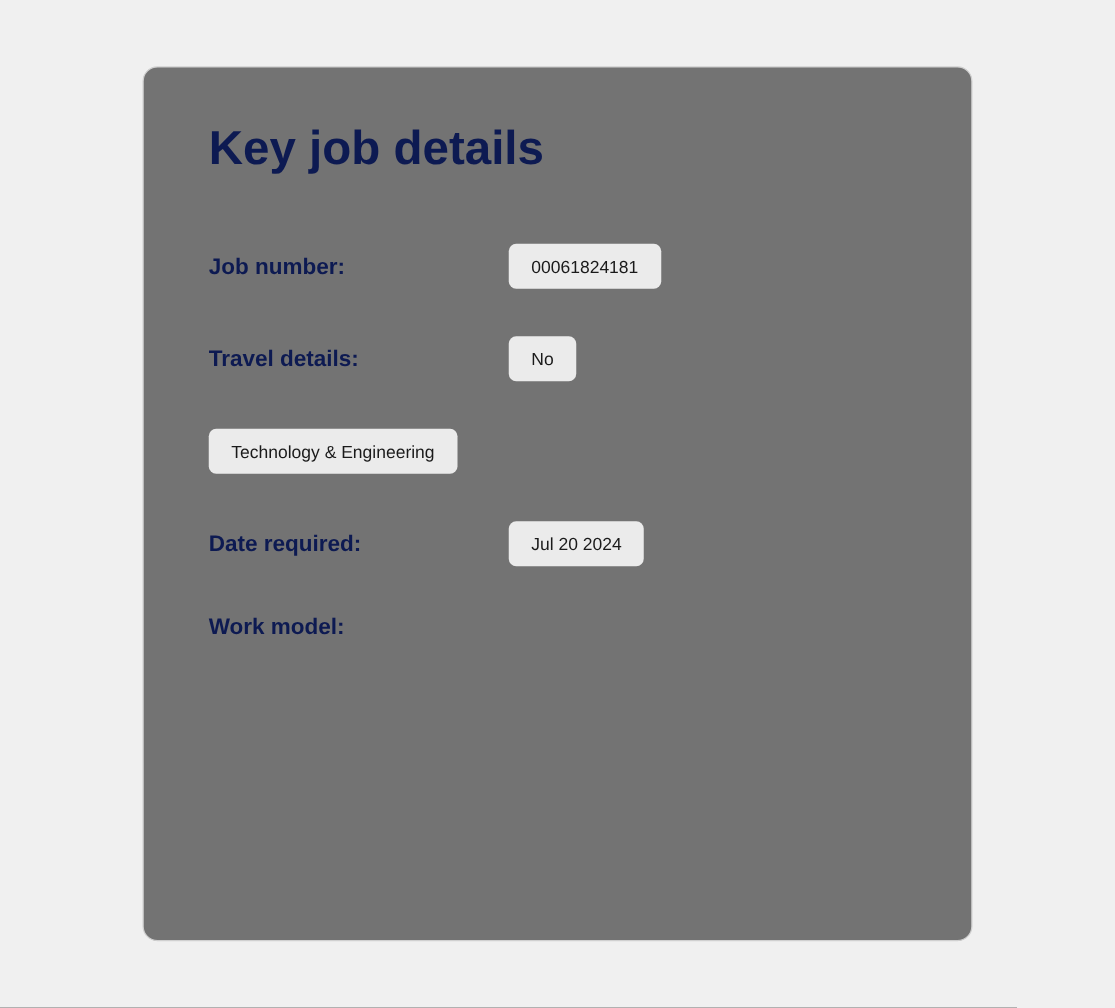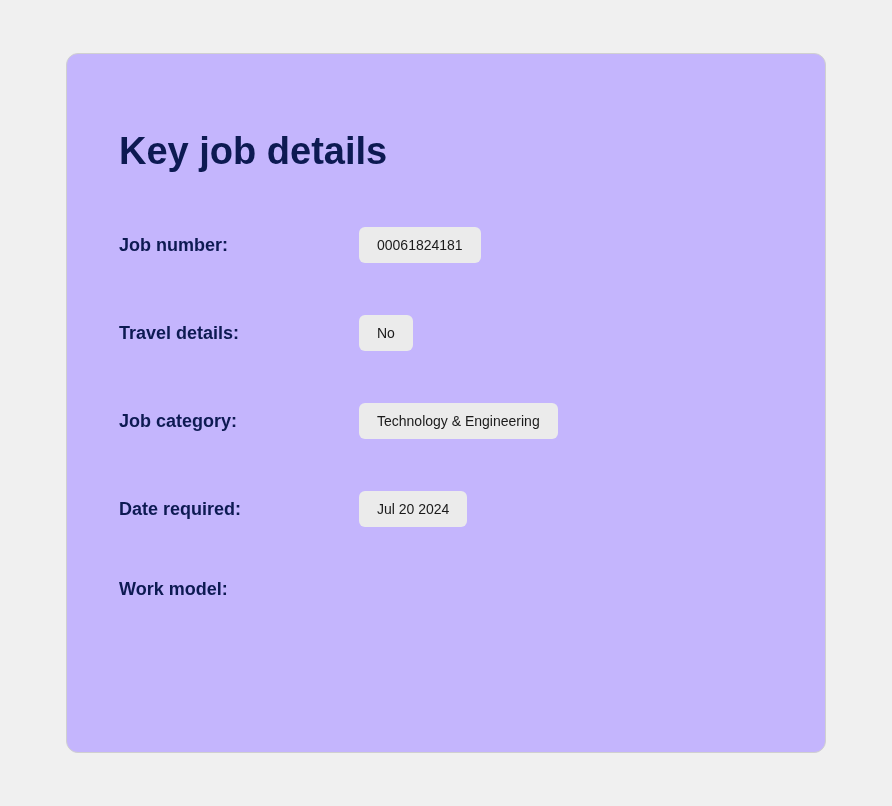--- a/index.html
+++ b/index.html
@@ -12,40 +12,40 @@
       background: #f0f0f0;
       display: flex;
       justify-content: center;
       align-items: center;
       min-height: 806px;
       width: 892px;
       font-family: Arial, Helvetica, sans-serif;
     }
 
     .card {
-      background: #c4b5fd;
+      background: #737373;
       border: 1.5px solid #d0d0d0;
       border-radius: 12px;
-      padding: 76px 52px 48px 52px;
-      width: 760px;
+      padding: 44px 52px 48px 52px;
+      width: 664px;
       min-height: 700px;
     }
 
     .card-title {
       font-size: 38px;
       font-weight: 800;
       color: #0d1a52;
       margin-bottom: 36px;
       font-family: Arial, Helvetica, sans-serif;
     }
 
     .details-table {
       display: flex;
       flex-direction: column;
-      gap: 16px;
+      gap: 2px;
     }
 
     .detail-row {
       display: flex;
       align-items: center;
       padding: 18px 0;
     }
 
     .detail-label {
       font-size: 18px;
@@ -73,21 +73,20 @@
   <div class="details-table" id="details-container">
   <div class="detail-row">
         <span class="detail-label">Job number:</span>
         <span class="detail-value">00061824181</span>
       </div>
       <div class="detail-row">
         <span class="detail-label">Travel details:</span>
         <span class="detail-value">No</span>
       </div>
       <div class="detail-row">
-        <span class="detail-label">Job category:</span>
         <span class="detail-value">Technology &amp; Engineering</span>
       </div>
       <div class="detail-row">
         <span class="detail-label">Date required:</span>
         <span class="detail-value">Jul 20 2024</span>
       </div>
       <div class="detail-row">
         <span class="detail-label">Work model:</span>
       </div>
     </div>

